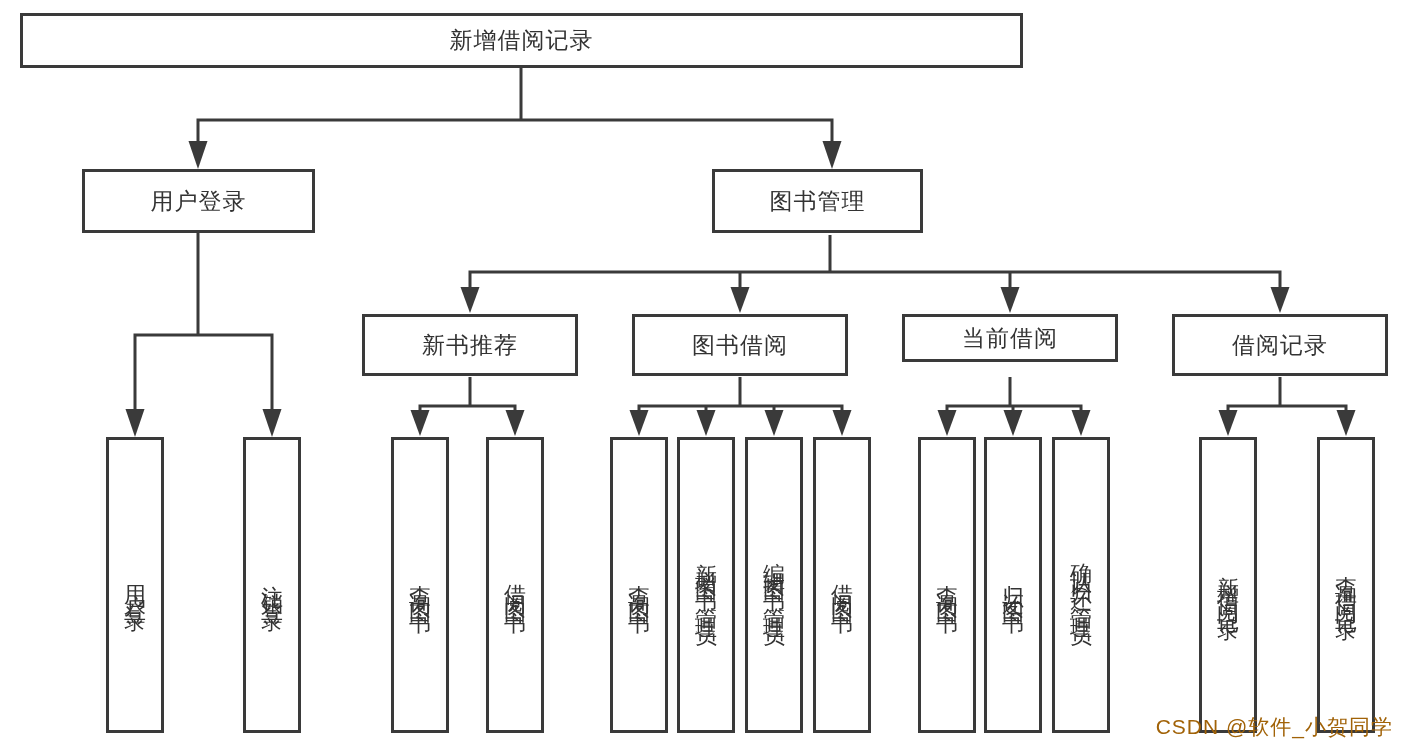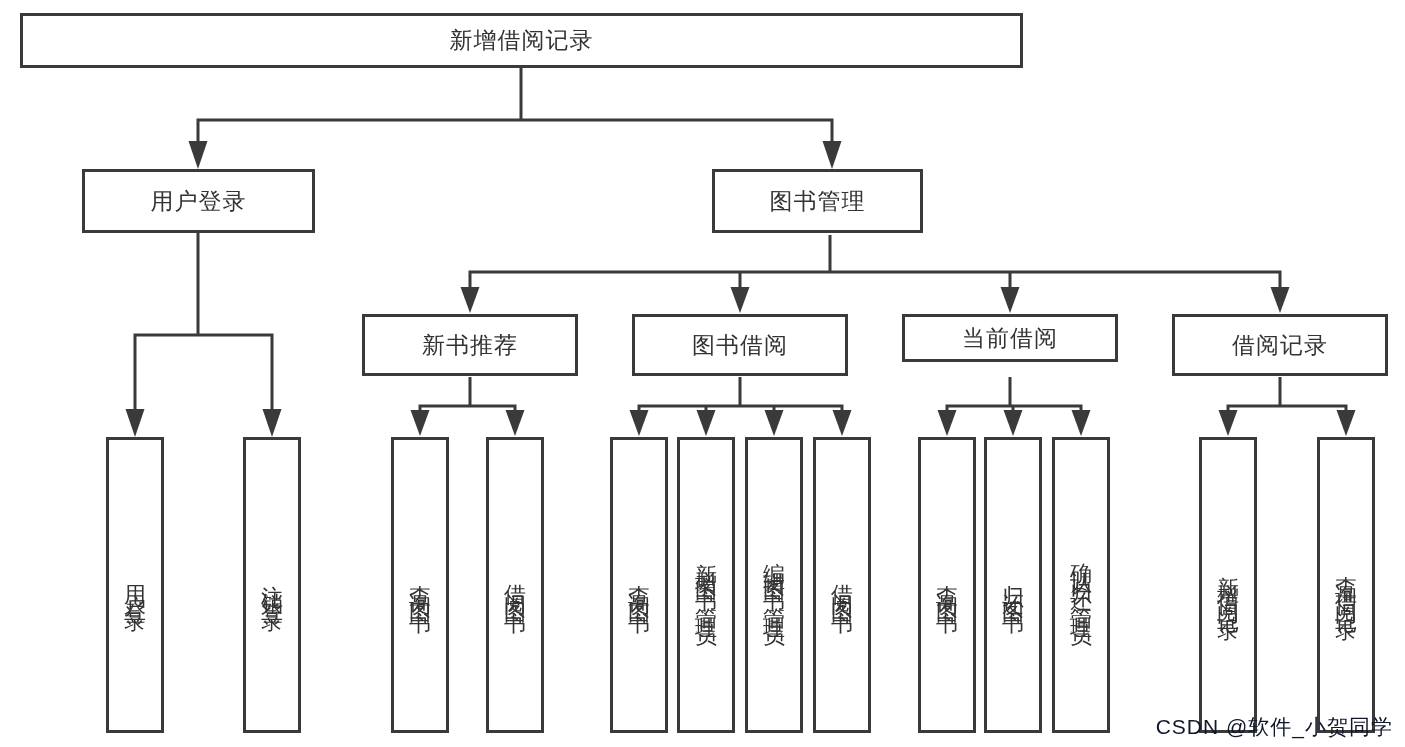--- a/index.html
+++ b/index.html
@@ -35,21 +35,21 @@
     writing-mode: vertical-rl;
     font-size: 22px;
     letter-spacing: 9px;
     line-height: 1;
   }
   #watermark {
     position: absolute;
     right: 12px;
     bottom: 6px;
     font-size: 21px;
-    color: #0f172a;
+    color: #a16207;
     letter-spacing: 1px;
     z-index: 5;
     white-space: nowrap;
   }
 </style>
 </head>
 <body>
 
 <div id="canvas">
 

